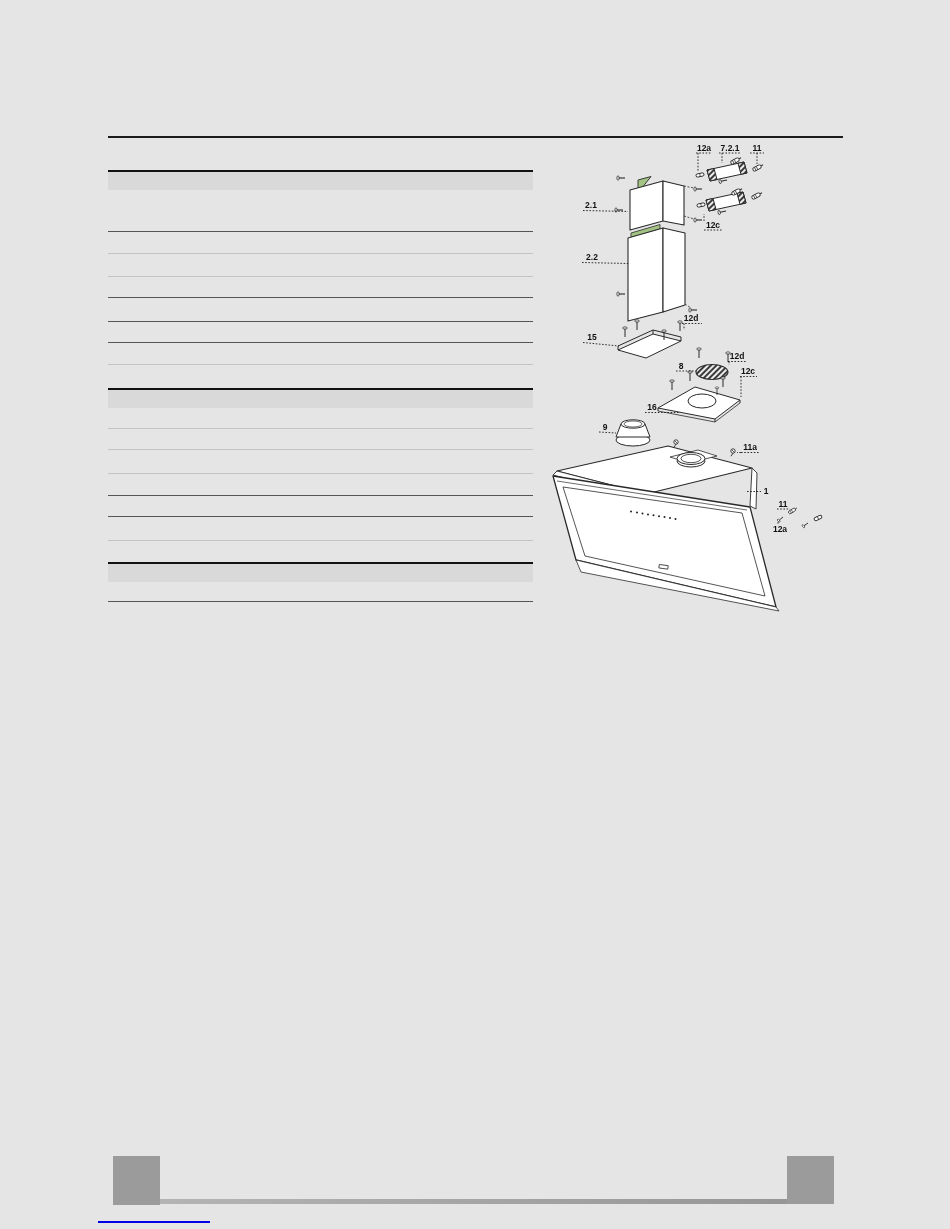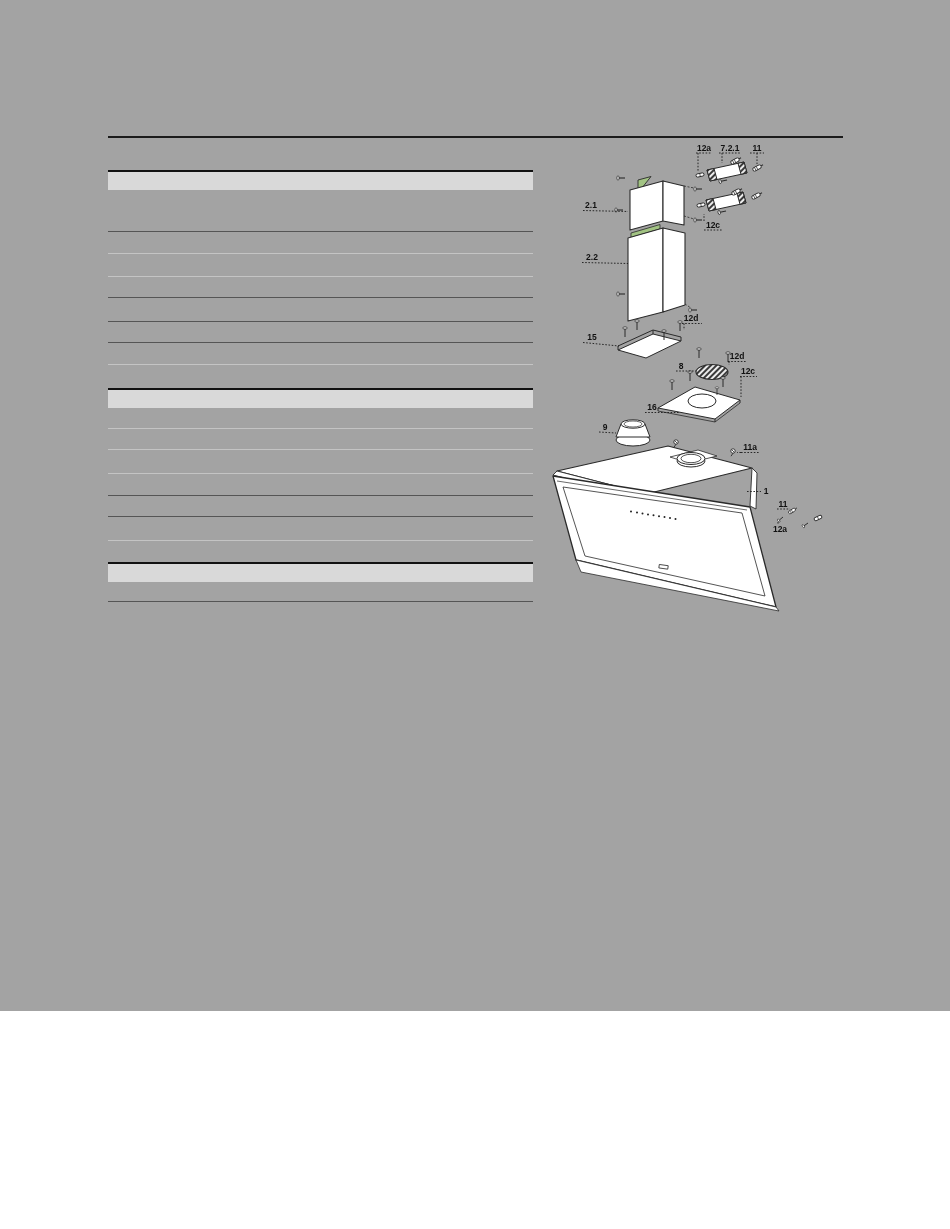--- a/index.html
+++ b/index.html
@@ -1,16 +1,16 @@
 <!DOCTYPE html>
 <html><head>
 <meta charset="utf-8">
 <style>
   html,body{margin:0;padding:0;background:#fff;}
-  .page{position:relative;width:950px;height:1011px;background:#a3a3a3;overflow:hidden;
+  .page{position:relative;width:950px;height:1229px;background:#e5e5e5;overflow:hidden;
         font-family:"Liberation Sans",sans-serif;}
   .top-rule{position:absolute;left:108px;top:136px;width:735px;height:2px;background:#1b1b1b;}
 
   
   .parts-table{position:absolute;left:108px;top:170px;width:425px;}
   .tsection{border-top:2.5px solid #111;}
   .thead{height:18px;background:#d9d9d9;}
   .trow{box-sizing:border-box;width:100%;}
   .sep-d{border-bottom:1px solid #555;}
   .sep-l{border-bottom:1px solid #c4c4c4;}

